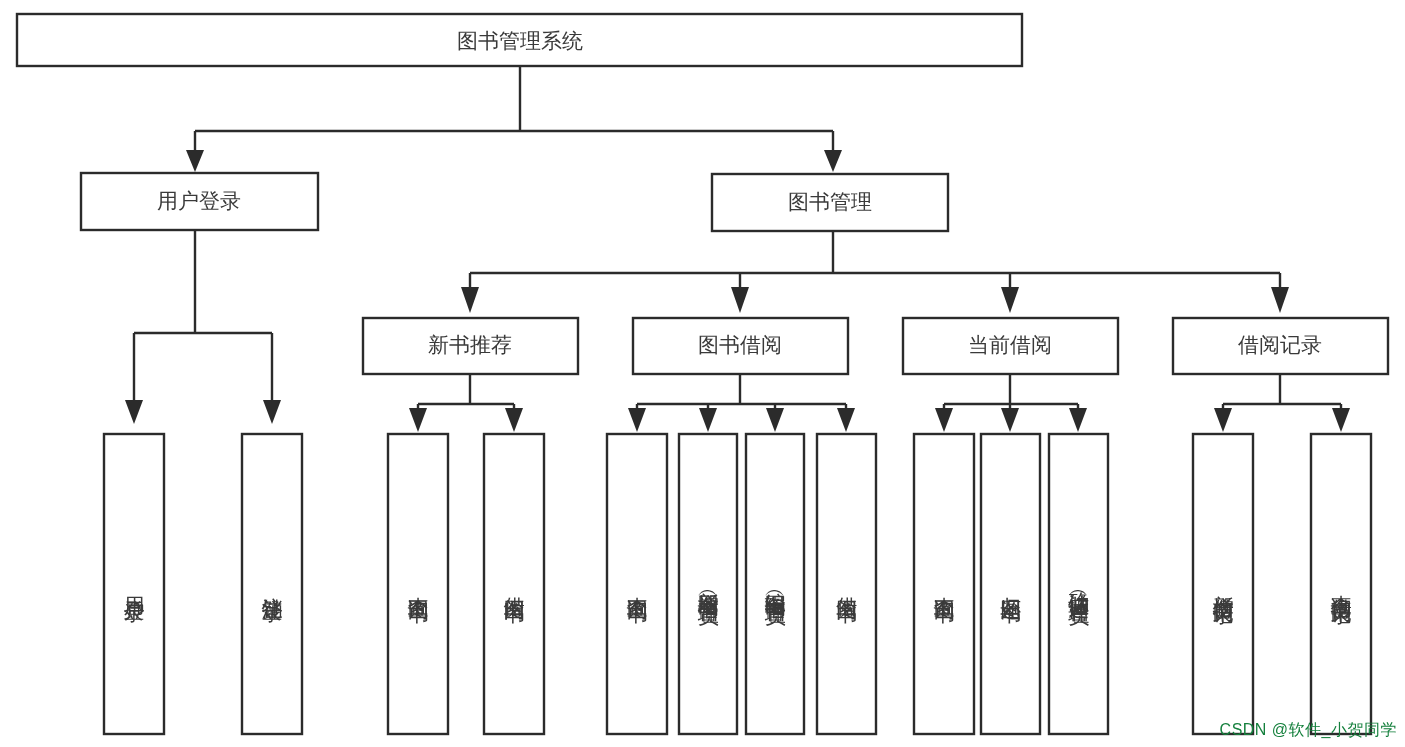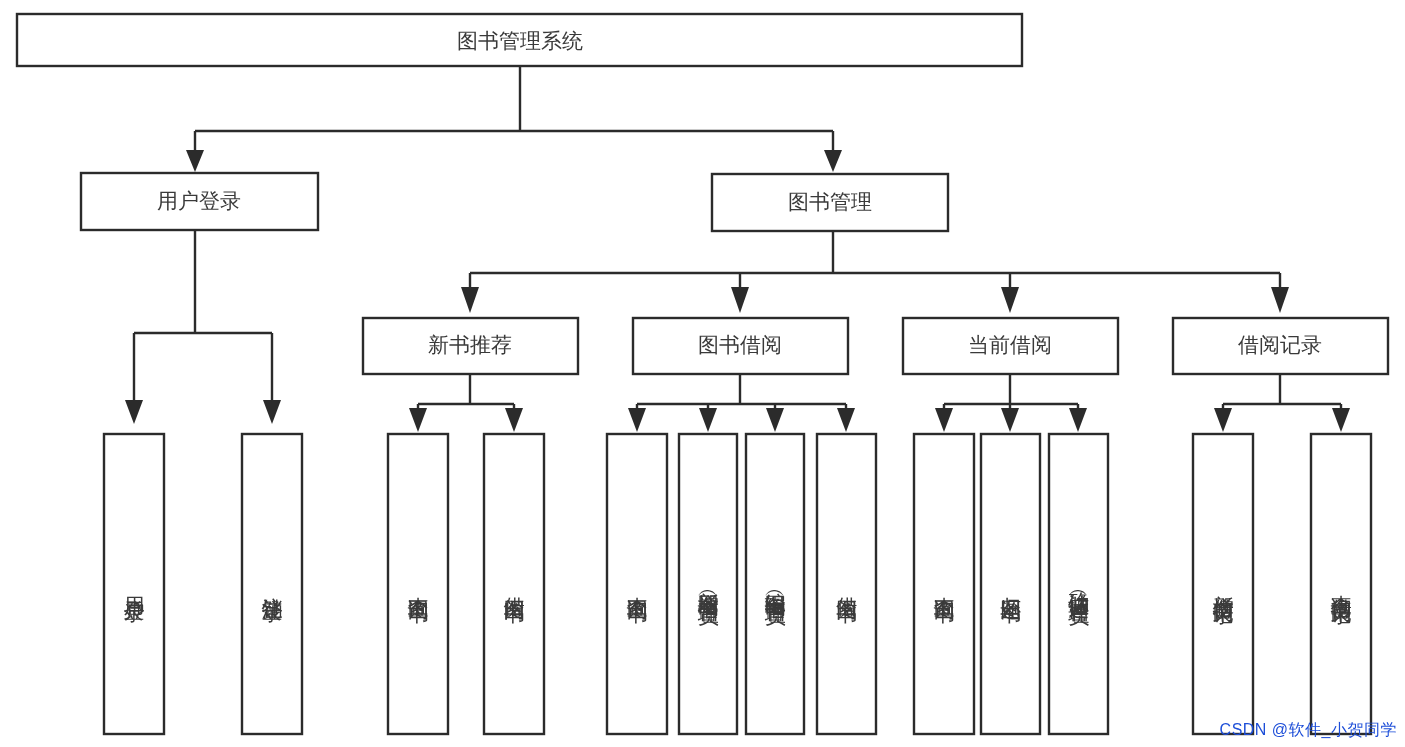--- a/index.html
+++ b/index.html
@@ -60,21 +60,21 @@
     text-align: center;
     white-space: nowrap;
     pointer-events: none;
   }
   .watermark {
     position: absolute;
     right: 8px;
     bottom: 6px;
     font-family: "Liberation Sans", "DejaVu Sans", sans-serif;
     font-size: 16px;
-    color: #1d4ed8;
+    color: #15803d;
     letter-spacing: 0.5px;
     white-space: nowrap;
   }
 </style>
 </head>
 <body>
 
 <div id="page">
 
   <svg class="diagram" viewBox="0 0 1405 747">

